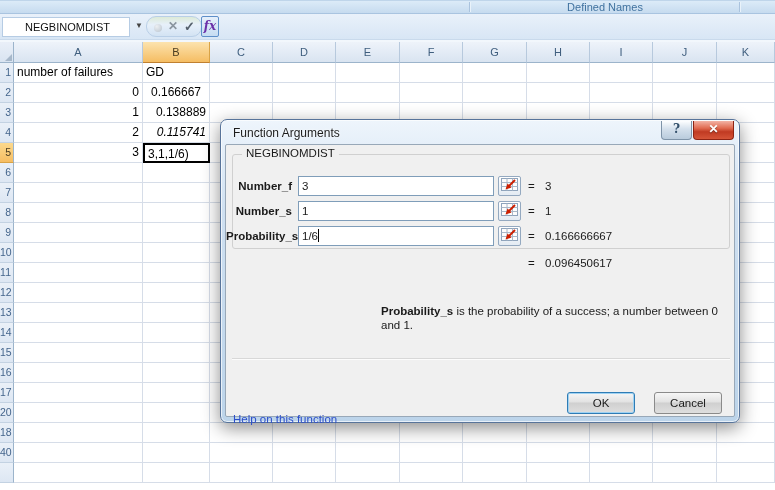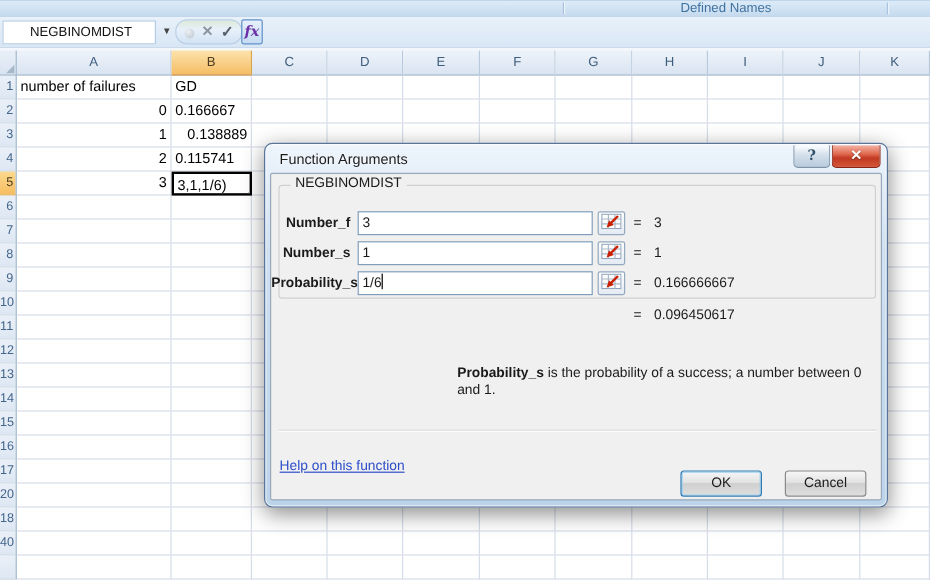--- a/index.html
+++ b/index.html
@@ -82,21 +82,21 @@
     background:linear-gradient(#fff,#e4ebf3); padding:0; }
   .eq { position:absolute; left:302px; line-height:20px; }
   .f-result { position:absolute; left:319px; line-height:20px; }
 
   .overall-row { position:absolute; left:0; top:108px; width:510px; height:16px; }
   .desc { position:absolute; left:7px; top:127px; width:497px; line-height:14px; }
   .arg-help { position:absolute; left:7px; top:159px; width:497px; padding-left:148px; line-height:14px; }
   .sep { position:absolute; left:6px; top:213px; width:498px; height:2px; border-top:1px solid #d8d8d8; border-bottom:1px solid #fcfcfc; }
   .fres { position:absolute; left:7px; top:221px; }
   .fres .val { margin-left:8px; }
-  .help-link { position:absolute; left:7px; top:238px; color:#2d4ec9; text-decoration:underline; cursor:pointer; }
+  .help-link { position:absolute; left:7px; top:268px; color:#2d4ec9; cursor:pointer; }
   .btn { position:absolute; top:247px; width:68px; height:22px; border-radius:3px; font-size:11.5px; text-align:center;
     line-height:20px; background:linear-gradient(#f6f6f6,#e2e2e2 45%,#cfcfcf 50%,#dedede); border:1px solid #8a8a8a; cursor:default; }
   .btn.ok { left:341px; border:1px solid #2f7cb5; box-shadow:0 0 0 1px #9fd2f2 inset; }
   .btn.cancel { left:428px; }
 </style>
 </head>
 <body>
 
 <div class="ribbon">
   <div class="ribbon-sep" style="left:469px"></div>
@@ -141,21 +141,21 @@
         <div class="g-cell" style="width: 63px;"></div>
         <div class="g-cell" style="width: 64px;"></div>
         <div class="g-cell" style="width: 63px;"></div>
         <div class="g-cell" style="width: 63px;"></div>
         <div class="g-cell" style="width: 64px;"></div>
         <div class="g-cell" style="width: 58px;"></div>
       </div>
       <div class="g-row">
         <div class="row-h">2</div>
         <div class="g-cell" style="width: 129px; text-align: right;">0</div>
-        <div class="g-cell" style="width: 67px; text-align: left;">0.166667</div>
+        <div class="g-cell" style="width: 67px; text-align: center;">0.166667</div>
         <div class="g-cell" style="width: 63px;"></div>
         <div class="g-cell" style="width: 63px;"></div>
         <div class="g-cell" style="width: 64px;"></div>
         <div class="g-cell" style="width: 63px;"></div>
         <div class="g-cell" style="width: 64px;"></div>
         <div class="g-cell" style="width: 63px;"></div>
         <div class="g-cell" style="width: 63px;"></div>
         <div class="g-cell" style="width: 64px;"></div>
         <div class="g-cell" style="width: 58px;"></div>
       </div>
@@ -169,21 +169,21 @@
         <div class="g-cell" style="width: 63px;"></div>
         <div class="g-cell" style="width: 64px;"></div>
         <div class="g-cell" style="width: 63px;"></div>
         <div class="g-cell" style="width: 63px;"></div>
         <div class="g-cell" style="width: 64px;"></div>
         <div class="g-cell" style="width: 58px;"></div>
       </div>
       <div class="g-row">
         <div class="row-h">4</div>
         <div class="g-cell" style="width: 129px; text-align: right;">2</div>
-        <div class="g-cell" style="width: 67px; ">0.115741</div>
+        <div class="g-cell" style="width: 67px; text-align: right; font-style: italic;">0.115741</div>
         <div class="g-cell" style="width: 63px;"></div>
         <div class="g-cell" style="width: 63px;"></div>
         <div class="g-cell" style="width: 64px;"></div>
         <div class="g-cell" style="width: 63px;"></div>
         <div class="g-cell" style="width: 64px;"></div>
         <div class="g-cell" style="width: 63px;"></div>
         <div class="g-cell" style="width: 63px;"></div>
         <div class="g-cell" style="width: 64px;"></div>
         <div class="g-cell" style="width: 58px;"></div>
       </div>

